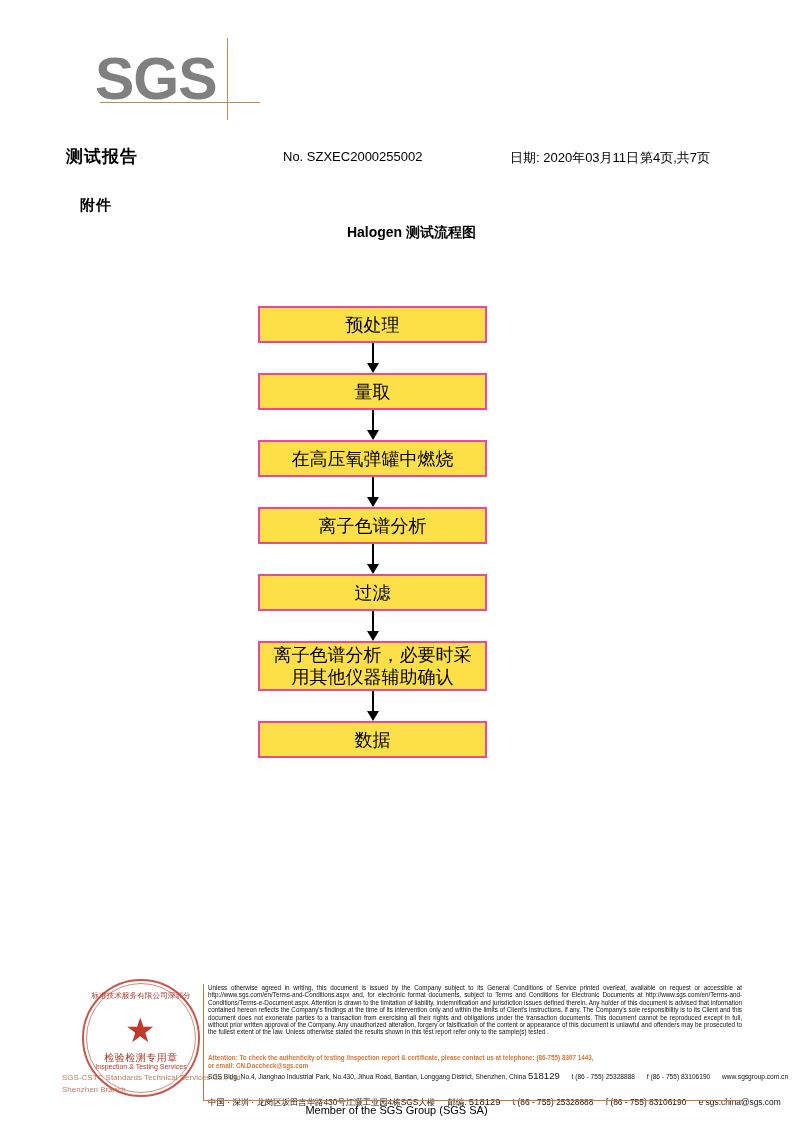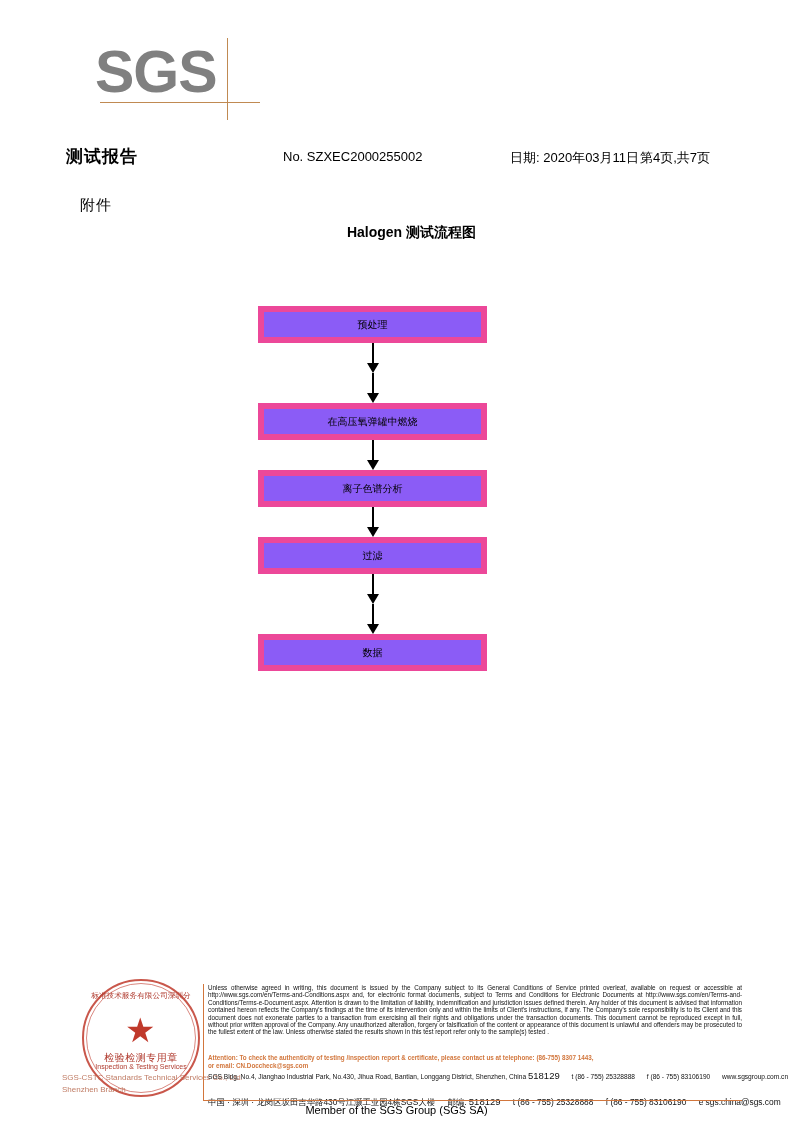--- a/index.html
+++ b/index.html
@@ -20,21 +20,21 @@
   #logo-block {
     position: absolute;
     left: 95px;
     top: 38px;
     width: 145px;
     height: 82px;
   }
   #logo-text {
     position: absolute;
     left: 0;
-    top: 5px;
+    top: 12px;
     font-family: "Liberation Sans", "DejaVu Sans", sans-serif;
     font-size: 59px;
     font-weight: bold;
     letter-spacing: -1px;
     color: #808080;
     line-height: 1;
   }
   #logo-cross-v {
     position: absolute;
     left: 132px;
@@ -77,21 +77,21 @@
     position: absolute;
     left: 640px;
     top: 149px;
     font-size: 13px;
   }
   #attachment-label {
     position: absolute;
     left: 80px;
     top: 196px;
     font-size: 15px;
-    font-weight: normal;
+    font-weight: bold;
     letter-spacing: 1px;
   }
   #flow-title {
     position: absolute;
     left: 0;
     top: 224px;
     width: 793px;
     text-align: center;
     font-size: 14px;
     font-weight: bold;
@@ -101,27 +101,27 @@
   
   #flowchart {
     position: absolute;
     left: 258px;
     top: 306px;
     width: 229px;
   }
   .flow-box {
     box-sizing: border-box;
     width: 229px;
-    border: 6px solid #ec4899;
-    background: #8b5cf6;
+    border: 2px solid #ec4899;
+    background: #fde047;
     display: flex;
     align-items: center;
     justify-content: center;
     text-align: center;
-    font-size: 10px;
+    font-size: 18px;
     line-height: 22px;
     padding: 0 8px;
   }
   .flow-box.h1 { height: 37px; }
   .flow-box.h2 { height: 50px; }
   .flow-arrow {
     width: 229px;
     height: 30px;
     position: relative;
   }
@@ -314,20 +314,21 @@
 </div>
 
 <div id="flowchart">
 
   <div class="flow-box h1">预处理</div>
   <div class="flow-arrow">
     <div class="shaft"></div>
     <div class="head"></div>
   </div>
 
+  <div class="flow-box h1">量取</div>
   <div class="flow-arrow">
     <div class="shaft"></div>
     <div class="head"></div>
   </div>
 
   <div class="flow-box h1">在高压氧弹罐中燃烧</div>
   <div class="flow-arrow">
     <div class="shaft"></div>
     <div class="head"></div>
   </div>
@@ -337,20 +338,21 @@
     <div class="shaft"></div>
     <div class="head"></div>
   </div>
 
   <div class="flow-box h1">过滤</div>
   <div class="flow-arrow">
     <div class="shaft"></div>
     <div class="head"></div>
   </div>
 
+  <div class="flow-box h2">离子色谱分析，必要时采用其他仪器辅助确认</div>
   <div class="flow-arrow">
     <div class="shaft"></div>
     <div class="head"></div>
   </div>
 
   <div class="flow-box h1">数据</div>
 </div>
 
 <div id="stamp">
   <div class="ring"></div>

